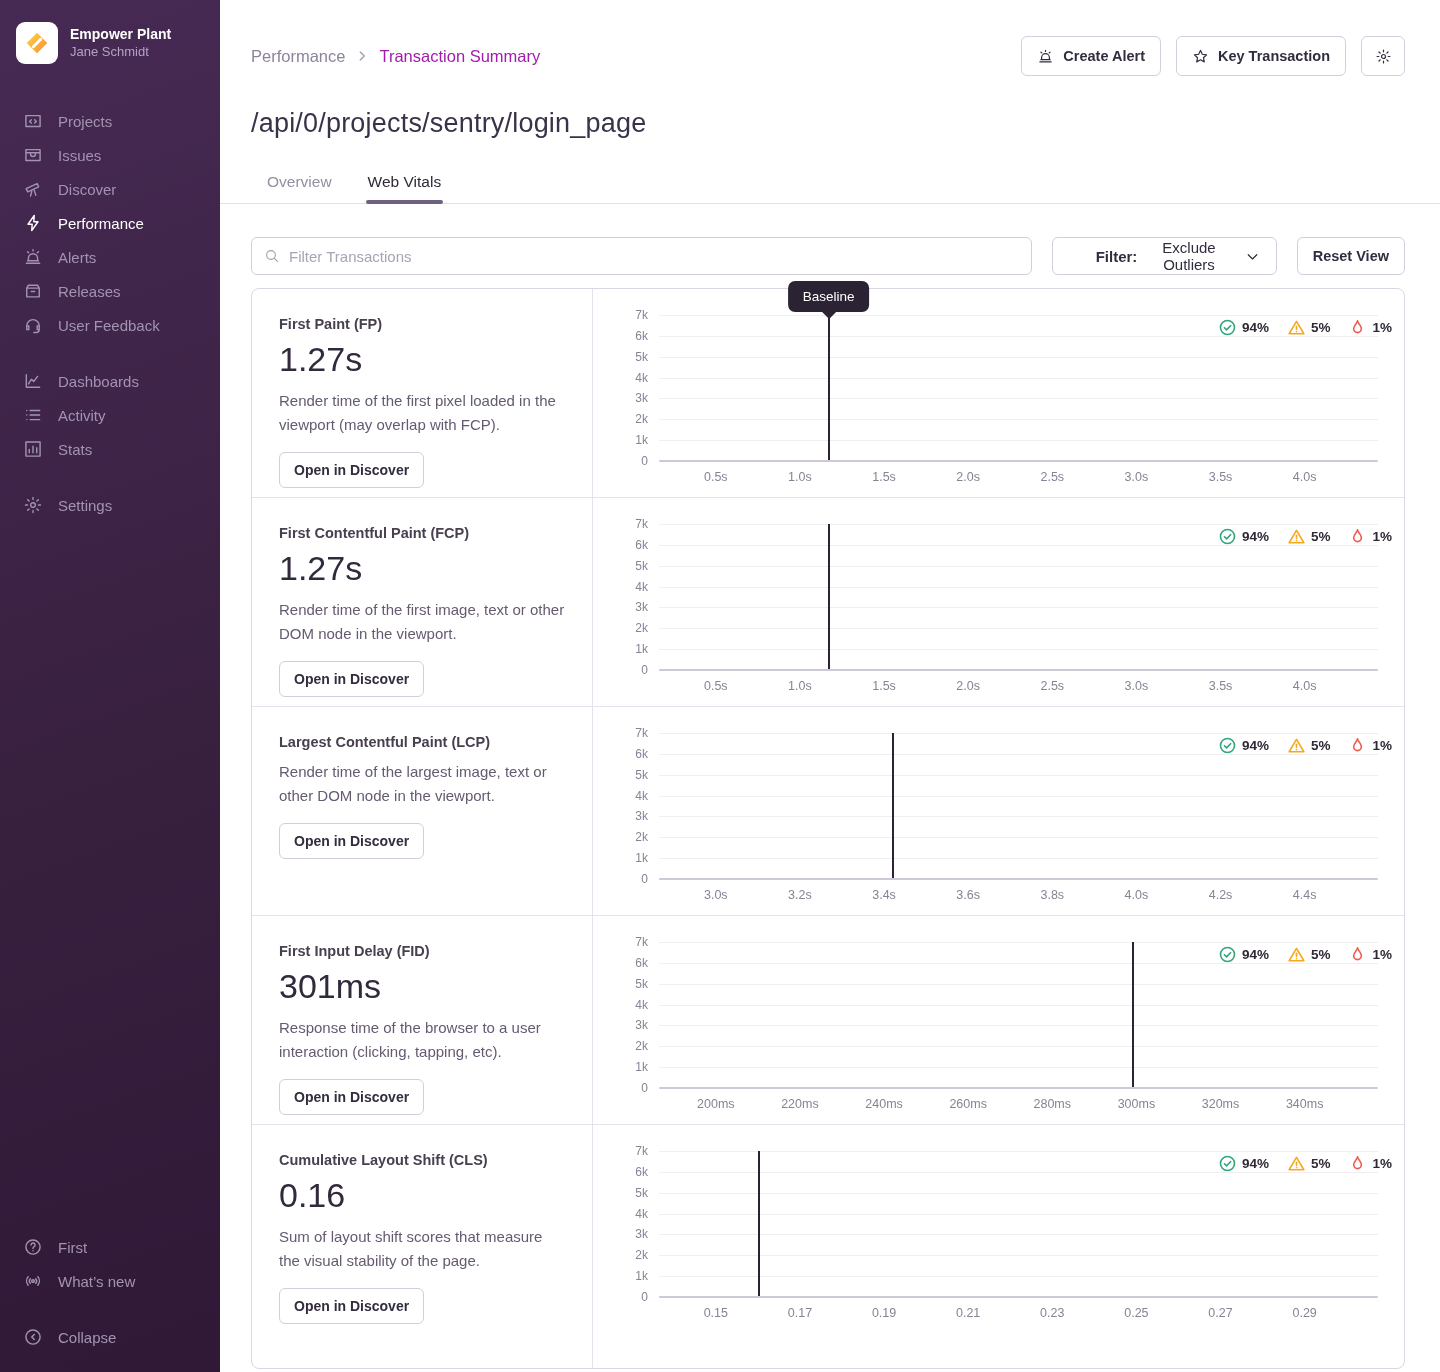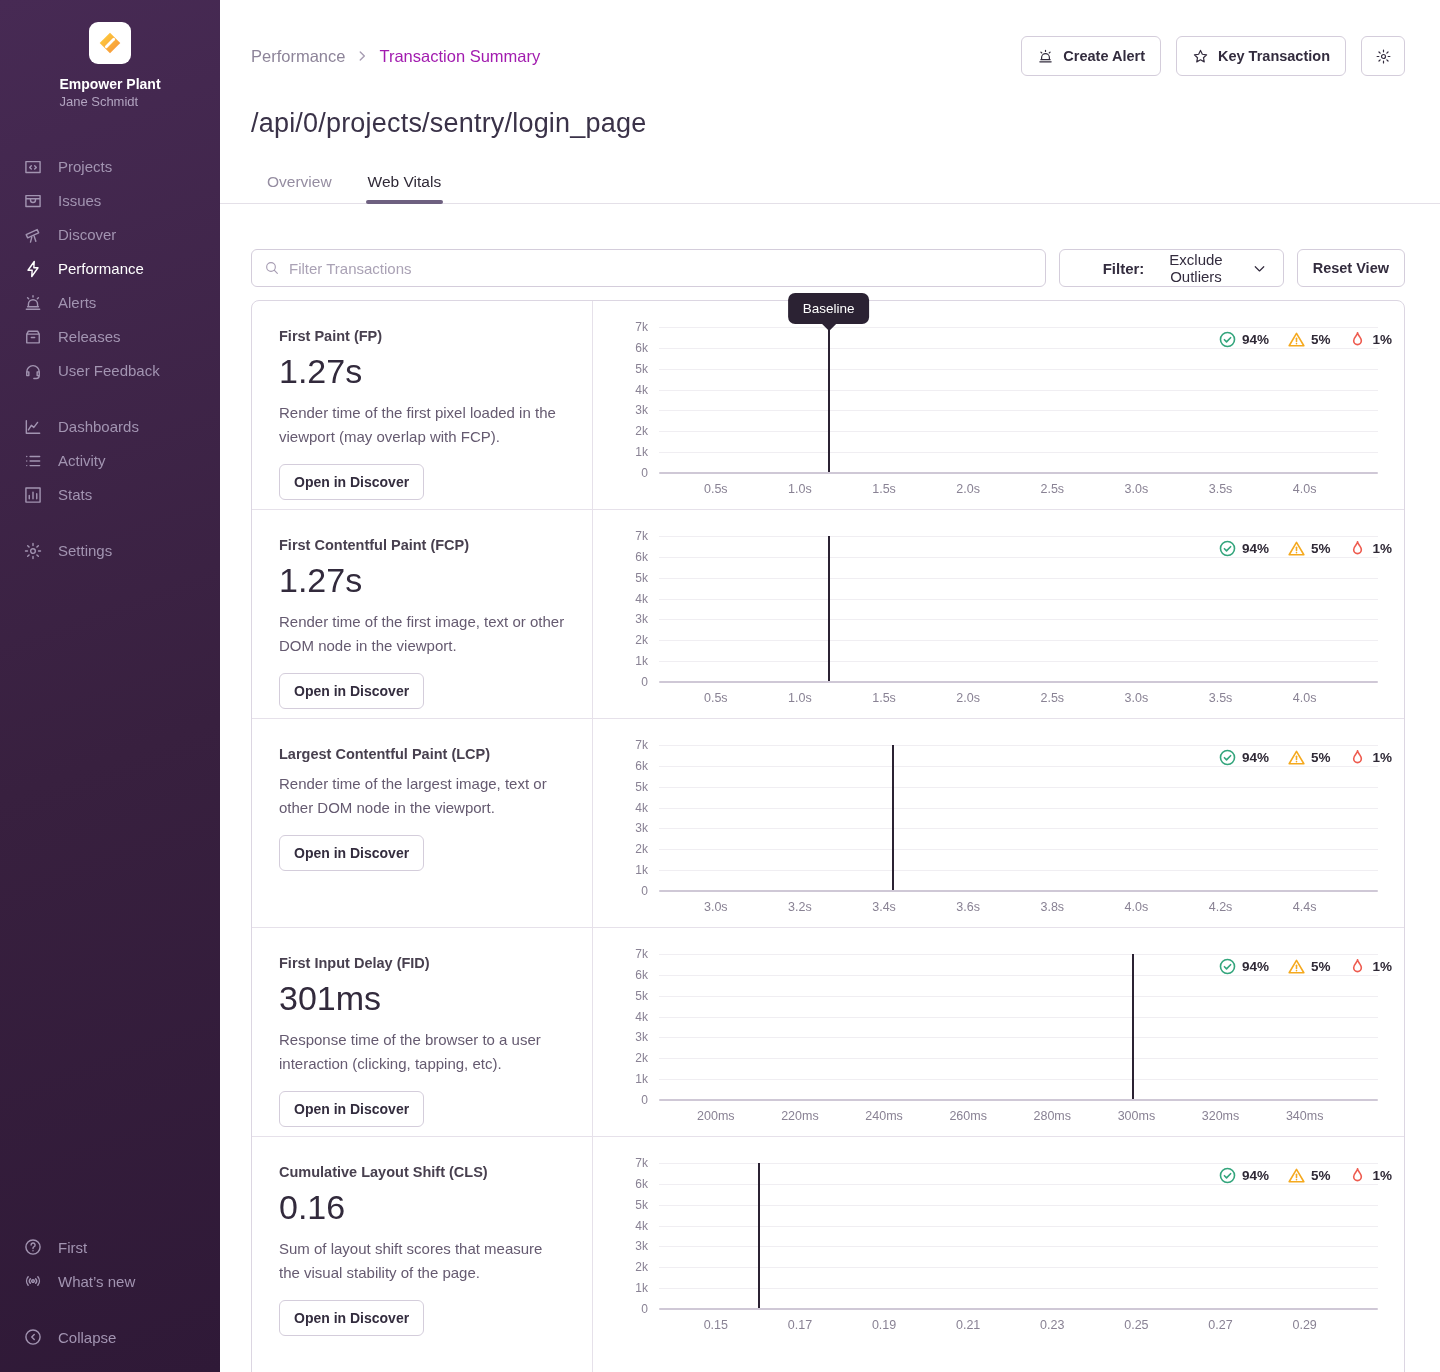--- a/index.html
+++ b/index.html
@@ -2,21 +2,21 @@
 <html style="--good: #33bf9d; --meh: #ffc227; --poor: #f4585f; --baseline: #2b2233;"><head>
 <meta charset="utf-8">
 <style>
   * { margin:0; padding:0; box-sizing:border-box; }
   html,body { width:1440px; height:1372px; overflow:hidden; }
   body { font-family:"Liberation Sans", sans-serif; background:#fff; color:#2f2936; }
   .app { display:flex; width:1440px; height:1372px; }
 
   
   .sidebar { width:220px; flex:0 0 220px; height:100%; background:linear-gradient(160deg,#472a54 0%,#38203f 55%,#2f1937 100%); display:flex; flex-direction:column; padding:14px 0 18px; }
-  .sidebar-header { display:flex; align-items:center; gap:12px; padding:8px 16px 20px;flex-direction:column; }
+  .sidebar-header { display:flex; align-items:center; gap:12px; padding:8px 16px 20px; }
   .logo-box { width:42px; height:42px; background:#fff; border-radius:9px; display:flex; align-items:center; justify-content:center; flex:0 0 42px; }
   .org-lines { line-height:1.25; }
   .org-name { color:#fff; font-weight:bold; font-size:14px; }
   .org-user { color:#b2a4c0; font-size:13px; }
   .nav-group { display:flex; flex-direction:column; }
   .nav-item { display:flex; align-items:center; gap:15px; padding:7px 0 7px 23px; color:#a294b1; font-size:15px; cursor:pointer; }
   .nav-item .nav-icon { width:20px; height:20px; display:inline-flex; }
   .nav-item .nav-icon svg { width:20px; height:20px; }
   .nav-item.active { color:#ffffff; font-weight:500; }
   .gap-lg { height:22px; }
@@ -34,21 +34,21 @@
   .header-actions { display:flex; gap:15px; }
   .btn { background:#fff; border:1px solid #d4cddb; border-radius:6px; font-family:inherit; font-size:14.5px; font-weight:bold; color:#332c3e; display:inline-flex; align-items:center; gap:9px; padding:0 15px; height:40px; cursor:pointer; }
   .btn svg { width:17px; height:17px; }
   .btn.icon-only { width:44px; justify-content:center; padding:0; }
   .page-title { font-size:27px; font-weight:400; color:#3a3248; letter-spacing:.2px; margin-top:32px; }
   .tabs { display:flex; gap:32px; margin-top:26px; padding-left:14px; border-bottom:1px solid #e4e0e8; margin-left:-31px; margin-right:-35px; padding-left:45px; }
   .tab { font-size:15.5px; padding:8px 2px 12px; cursor:pointer; color:#958da1; position:relative; }
   .tab.active { color:#2f2936; font-weight:500; }
   .tab.active::after { content:""; position:absolute; left:0; right:0; bottom:-1px; height:4px; border-radius:3px; background:#6e6080; }
 
-  .toolbar { display:flex; gap:13px; margin-top:45px; }
+  .toolbar { display:flex; gap:20px; margin-top:33px; }
   .search-box { flex:1; height:38px; border:1px solid #d4cddb; border-radius:6px; display:flex; align-items:center; padding:0 12px; gap:9px; background:#fff; }
   .search-box svg { width:16px; height:16px; color:#a79db3; flex:0 0 16px; }
   .search-box input { border:none; outline:none; font-family:inherit; font-size:15px; width:100%; color:#3a3248; background:transparent; }
   .search-box input::placeholder { color:#aaa2b5; }
   .dropdown-btn { width:225px; justify-content:space-between; font-weight:normal; height:38px; }
   .dropdown-btn .dd-left { display:flex; gap:6px; align-items:center; font-size:15px; }
   .dropdown-btn b { font-weight:bold;padding-left:28px; }
   .reset-btn { height:38px; }
 
   

